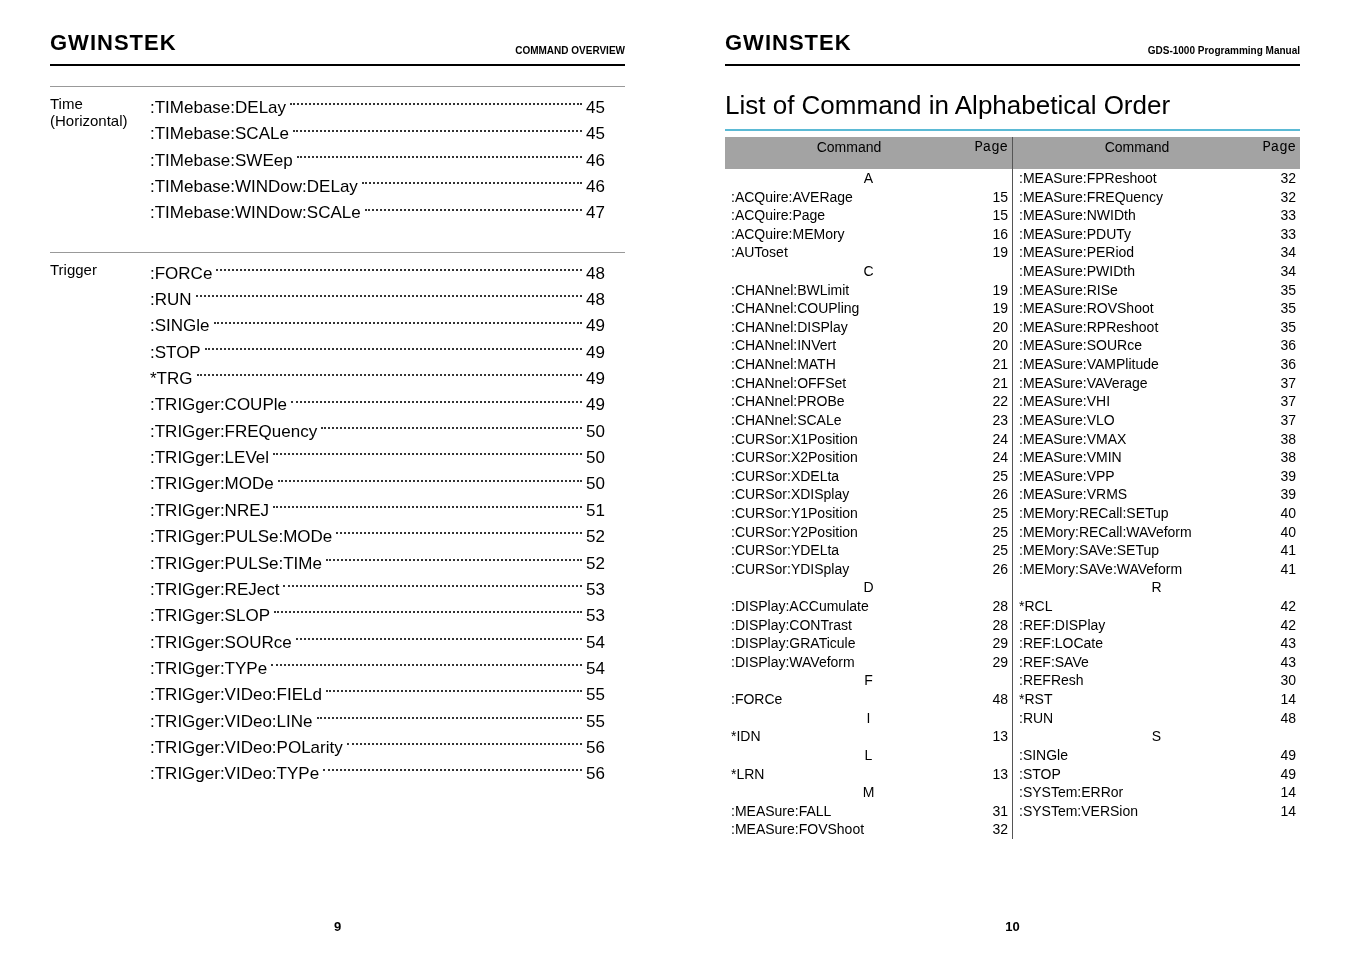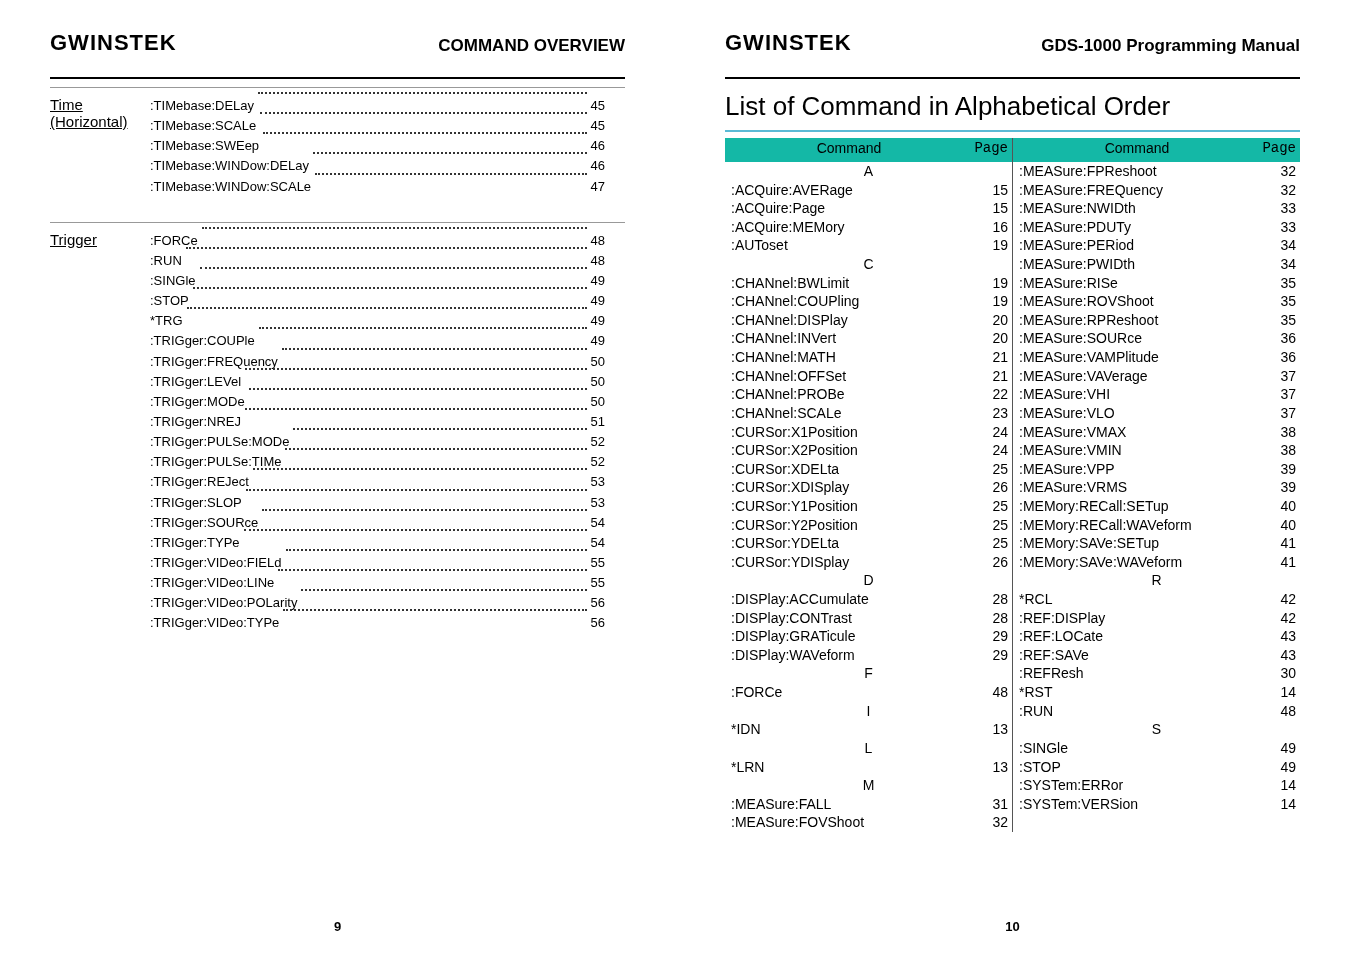--- a/index.html
+++ b/index.html
@@ -18,57 +18,56 @@
     box-sizing: border-box;
     position: relative;
     display: flex;
     flex-direction: column;
   }
   .header {
     display: flex;
     justify-content: space-between;
     align-items: flex-end;
     border-bottom: 2px solid #000;
-    padding-bottom: 21px;
-    margin-bottom: 8px;
+    padding-bottom: 8px;
+    margin-bottom: 20px;
     gap: 6px;
   }
   .logo {
     font-weight: bold;
     font-size: 22px;
     letter-spacing: 1px;
     font-family: Arial, sans-serif;
   }
   .header-title {
-    font-size: 17px;
+    font-size: 10px;
     font-weight: bold;
   }
   .toc-group {
     margin-bottom: 25px;
     border-top: 1px solid #999;
     padding-top: 8px;
     overflow: hidden;
   }
   .toc-group:first-of-type { border-top: 1px solid #999; }
   .toc-label-col {
     display: inline-block;
     vertical-align: top;
     width: 100px;
     font-size: 15px;
-    text-decoration: underline;
   }
   .toc-lines-col {
     display: inline-block;
     vertical-align: top;
     width: 455px;
   }
   .toc-line {
     display: flex;
-    align-items: flex-start;
-    font-size: 13px;
+    align-items: center;
+    font-size: 17px;
     line-height: 1.55;
   }
   .toc-line .cmd { white-space: nowrap; }
   .dots {
     flex: 1;
     border-bottom: 2px dotted #333;
     margin: 0 4px;
     position: relative;
     top: -4px;
   }
@@ -93,23 +92,23 @@
   .alpha-table {
     display: flex;
     font-size: 14px;
   }
   .alpha-col {
     flex: 1;
   }
   .alpha-col.left { border-right: 1px solid #555; }
   .col-head {
     display: flex;
-    background: #14b8a6;
+    background: #a3a3a3;
     font-size: 14px;
-    padding: 2px 4px 6px 10px;
+    padding: 2px 4px 14px 10px;
     justify-content: space-between;
   }
   .col-head .h-cmd { flex: 1; text-align: center; }
   .col-head .h-pg { width: 45px; text-align: right; font-family: Liberation Mono, monospace; }
   .alpha-row {
     display: flex;
     padding: 0 4px 0 6px;
     line-height: 1.33;
     justify-content: space-between;
   }

